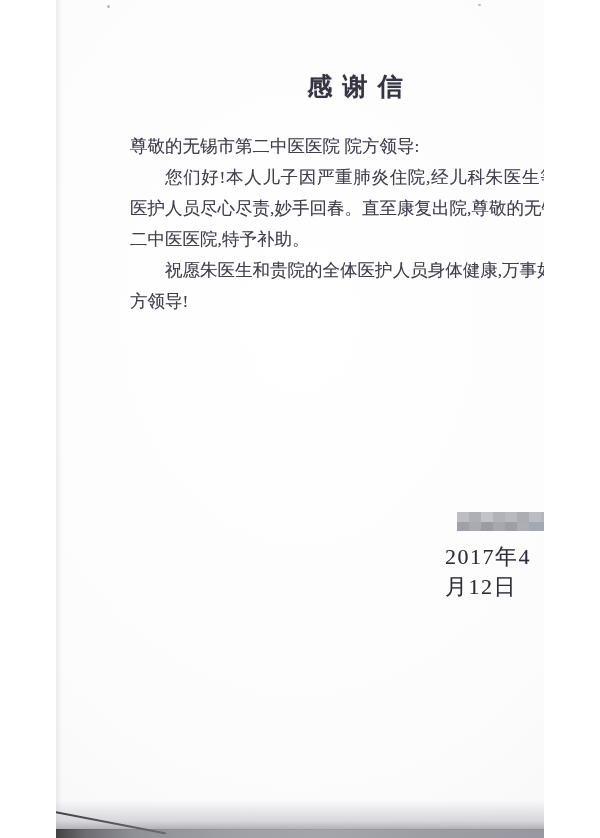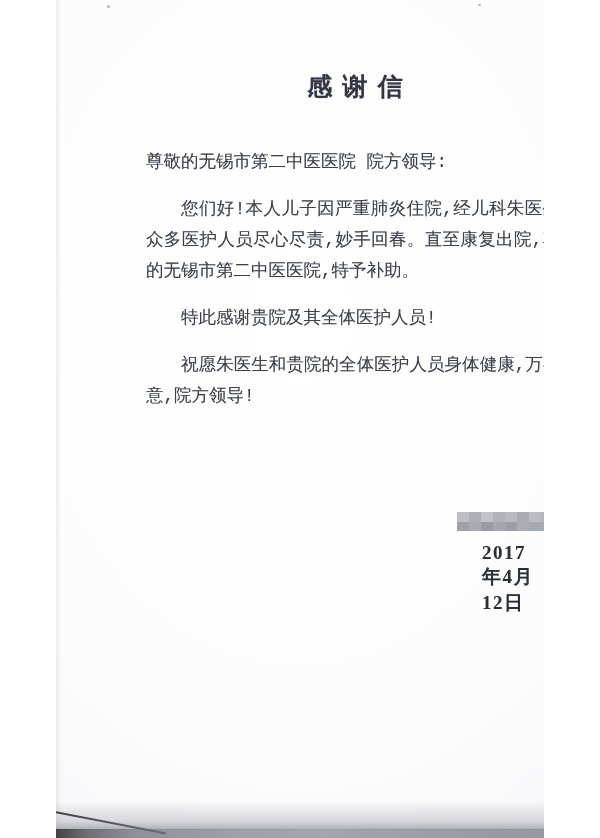--- a/index.html
+++ b/index.html
@@ -81,60 +81,58 @@
   .letter-body {
     position: absolute;
     left: 74px; top: 131px;
     width: 464px;
     font-size: 17.5px;
     line-height: 31px;
     color: #3e3e4c;
     text-shadow: 0 0 0.6px rgba(70,70,100,0.35);
     text-align: justify;
   }
-  .letter-body p { margin: 16px; font-family: Liberation Mono, monospace; }
+  .letter-body p { margin: 0; }
   .letter-body p.indent { text-indent: 2em; }
 
   .redacted-signature {
     position: absolute;
     left: 401px; top: 512px;
     width: 96px; height: 19px;
     display: grid;
     grid-template-columns: repeat(8, 1fr);
     grid-template-rows: repeat(2, 1fr);
     filter: blur(0.6px);
     opacity: 0.85;
   }
   .mosaic-cell { width: 100%; height: 100%; }
 
   .letter-date {
     position: absolute;
     left: 389px; top: 542px;
-    font-size: 19px;
-    font-weight: 700;
+    font-size: 22px;
+    font-weight: 400;
     letter-spacing: 1.5px;
     color: #2e2e3a;
     text-shadow: 0 0 0.6px rgba(60,60,90,0.4);
-    margin-left: 37px;
   }
 </style>
 </head>
 <body>
 
 <div class="photo-frame">
 
   <div class="speck s1"></div>
   <div class="speck s2"></div>
 
   <div class="letter-title">感 谢 信</div>
 
   <div class="letter-body">
     <p>尊敬的无锡市第二中医医院 院方领导:</p>
     <p class="indent">您们好!本人儿子因严重肺炎住院,经儿科朱医生等众多医护人员尽心尽责,妙手回春。直至康复出院,尊敬的无锡市第二中医医院,特予补助。</p>
-    <p class="indent">特此感谢贵院及其全体医护人员!</p>
     <p class="indent">祝愿朱医生和贵院的全体医护人员身体健康,万事如意,院方领导!</p>
   </div>
 
   <div class="redacted-signature">
       <div class="mosaic-cell" style="background: rgb(179, 179, 187);"></div>
       <div class="mosaic-cell" style="background: rgb(162, 162, 172);"></div>
       <div class="mosaic-cell" style="background: rgb(184, 184, 192);"></div>
       <div class="mosaic-cell" style="background: rgb(166, 166, 176);"></div>
       <div class="mosaic-cell" style="background: rgb(174, 174, 182);"></div>
       <div class="mosaic-cell" style="background: rgb(158, 158, 168);"></div>

